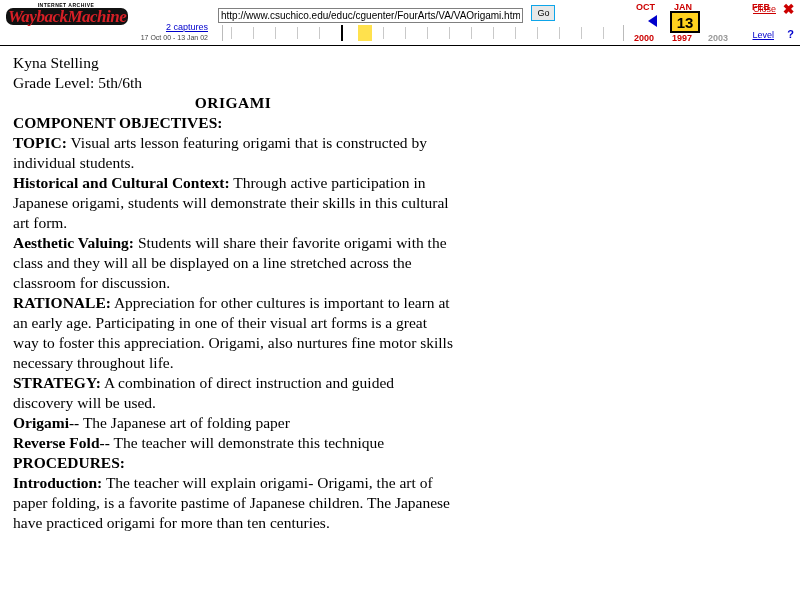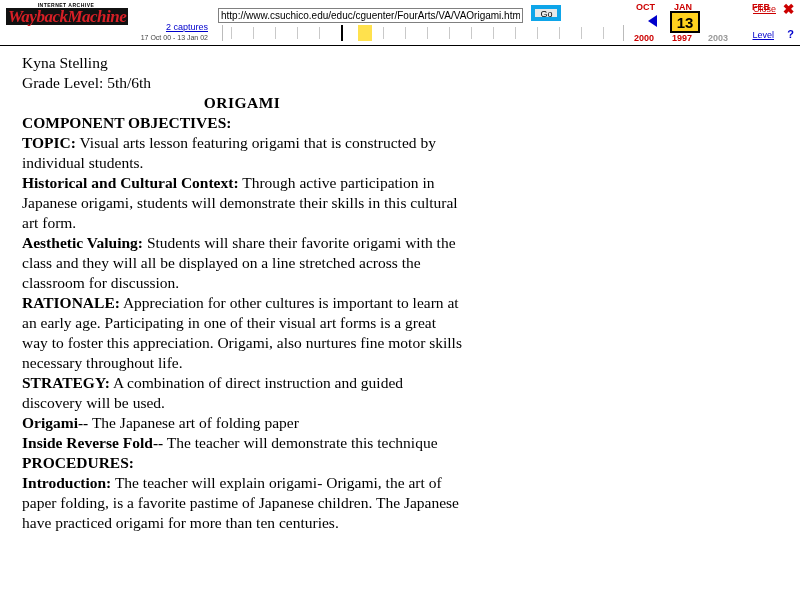--- a/index.html
+++ b/index.html
@@ -42,20 +42,21 @@
     font-weight: bold;
     font-style: italic;
     font-size: 17px;
     color: #cc0000;
     line-height: 17px;
     letter-spacing: -0.5px;
     background: #111;
     display: inline-block;
     padding: 0 2px;
     color: #d81f26;
+    border-radius: 7px;
   }
 
   .wb-captures {
     position: absolute;
     left: 128px;
     top: 22px;
     width: 80px;
     text-align: right;
     font-size: 8px;
     color: #000;
@@ -86,21 +87,21 @@
     padding: 0 2px;
     box-sizing: border-box;
     background: #fff;
     color: #000;
   }
   .wb-go {
     margin-left: 4px;
     font-size: 9px;
     height: 16px;
     padding: 0 5px;
-    border: 4px solid #0ea5e9;
+    border: 1px solid #0ea5e9;
     background: #e8e8e8;
     vertical-align: top;
     font-family: "Liberation Sans", sans-serif;
   }
 
   
   .wb-timeline {
     position: absolute;
     left: 222px;
     top: 25px;
@@ -224,21 +225,21 @@
     right: 6px;
     top: 28px;
     font-size: 11px;
     color: #0000cc;
     font-weight: bold;
   }
 
   
   .doc {
     position: absolute;
-    left: 16px;
+    left: 7px;
     top: 47px;
     width: 720px;
     height: 553px;
     overflow: hidden;
     background: #fff;
   }
   .doc-inner {
     width: 440px;
     padding: 6px 0 0 6px;
     font-family: "Liberation Serif", serif;
@@ -329,19 +330,19 @@
     <p class="title">ORIGAMI</p>
 
     <div id="sections">
         <p class="para"><span class="b">COMPONENT OBJECTIVES:</span></p>
         <p class="para"><span class="b">TOPIC:</span><span> Visual arts lesson featuring origami that is constructed by individual students.</span></p>
         <p class="para"><span class="b">Historical and Cultural Context:</span><span> Through active participation in Japanese origami, students will demonstrate their skills in this cultural art form.</span></p>
         <p class="para"><span class="b">Aesthetic Valuing:</span><span> Students will share their favorite origami with the class and they will all be displayed on a line stretched across the classroom for discussion.</span></p>
         <p class="para"><span class="b">RATIONALE:</span><span> Appreciation for other cultures is important to learn at an early age. Participating in one of their visual art forms is a great way to foster this appreciation. Origami, also nurtures fine motor skills necessary throughout life.</span></p>
         <p class="para"><span class="b">STRATEGY:</span><span> A combination of direct instruction and guided discovery will be used.</span></p>
         <p class="para"><span class="b">Origami--</span><span> The Japanese art of folding paper</span></p>
-        <p class="para"><span class="b">Inside Reverse Fold--</span><span> The teacher will demonstrate this technique</span></p>
+        <p class="para"><span class="b">Reverse Fold--</span><span> The teacher will demonstrate this technique</span></p>
         <p class="para"><span class="b">PROCEDURES:</span></p>
         <p class="para"><span class="b">Introduction:</span><span> The teacher will explain origami- Origami, the art of paper folding, is a favorite pastime of Japanese children. The Japanese have practiced origami for more than ten centuries.</span></p>
       </div>
 
   </div>
 </div>
 
 </body></html>

